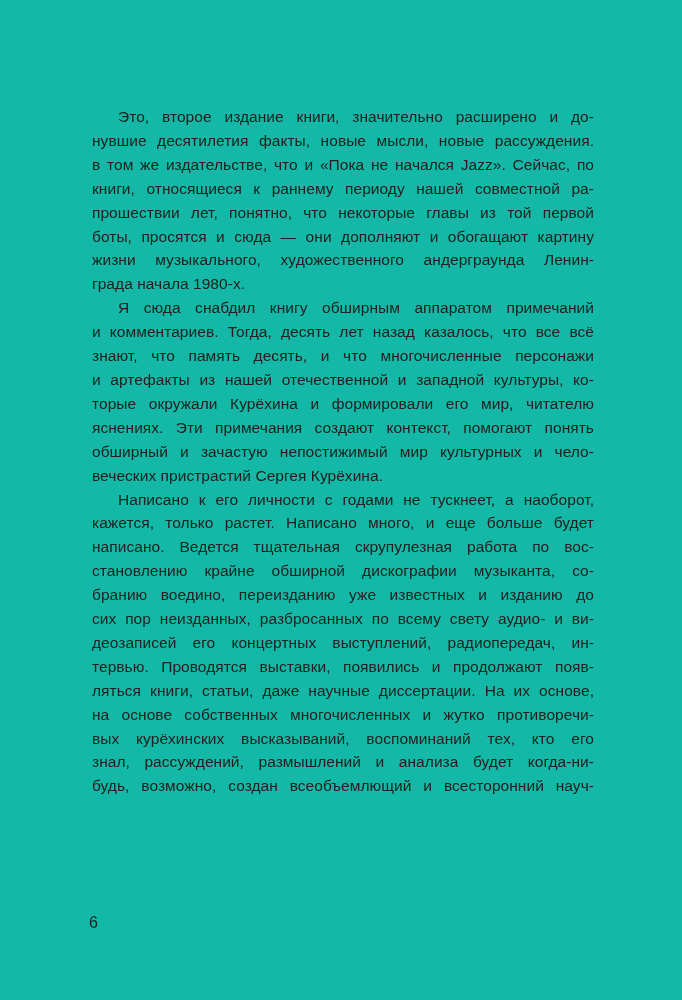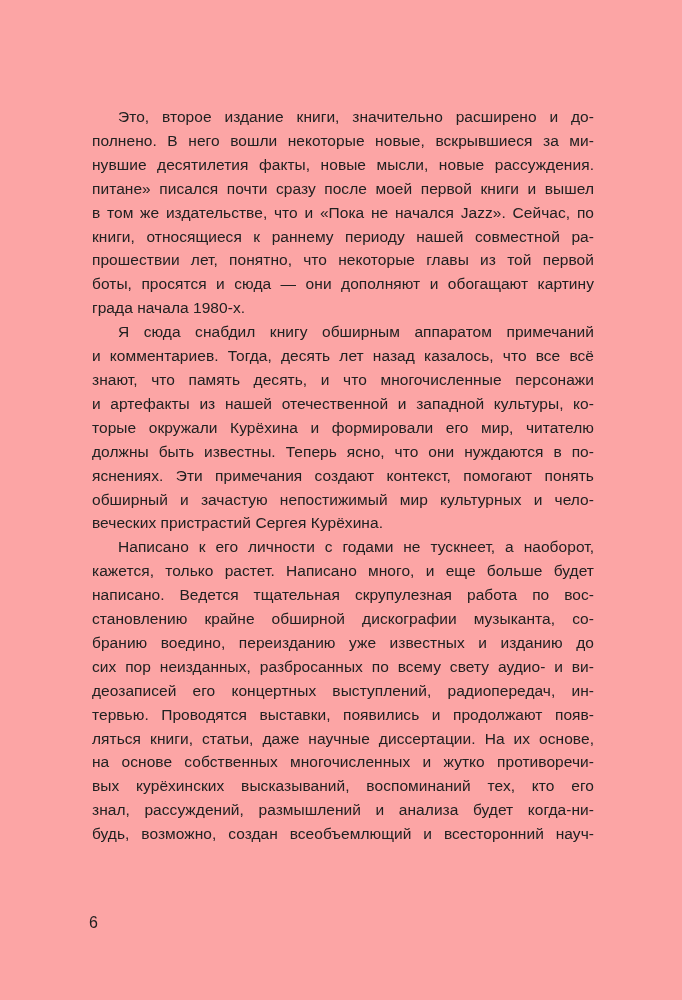--- a/index.html
+++ b/index.html
@@ -4,21 +4,21 @@
 <style>
   html, body {
     margin: 0;
     padding: 0;
     background: #ffffff;
   }
   .page {
     position: relative;
     width: 682px;
     height: 1000px;
-    background: #fca5a5;
+    background: #14b8a6;
     font-family: "Liberation Sans", sans-serif;
     color: #212121;
     overflow: hidden;
   }
   .text-block {
     position: absolute;
     left: 92px;
     top: 105px;
     width: 502px;
     font-size: 15.5px;
@@ -51,36 +51,34 @@
     color: #212121;
   }
 </style>
 </head>
 <body>
 
 <div class="page">
   <div class="text-block">
       <div class="paragraph">
         <div class="line first">Это, второе издание книги, значительно расширено и до-</div>
-        <div class="line">полнено. В него вошли некоторые новые, вскрывшиеся за ми-</div>
         <div class="line">нувшие десятилетия факты, новые мысли, новые рассуждения.</div>
-        <div class="line">питане» писался почти сразу после моей первой книги и вышел</div>
         <div class="line">в том же издательстве, что и «Пока не начался Jazz». Сейчас, по</div>
         <div class="line">книги, относящиеся к раннему периоду нашей совместной ра-</div>
         <div class="line">прошествии лет, понятно, что некоторые главы из той первой</div>
         <div class="line">боты, просятся и сюда — они дополняют и обогащают картину</div>
+        <div class="line">жизни музыкального, художественного андерграунда Ленин-</div>
         <div class="line no-stretch">града начала 1980-х.</div>
       </div>
       <div class="paragraph">
         <div class="line first">Я сюда снабдил книгу обширным аппаратом примечаний</div>
         <div class="line">и комментариев. Тогда, десять лет назад казалось, что все всё</div>
         <div class="line">знают, что память десять, и что многочисленные персонажи</div>
         <div class="line">и артефакты из нашей отечественной и западной культуры, ко-</div>
         <div class="line">торые окружали Курёхина и формировали его мир, читателю</div>
-        <div class="line">должны быть известны. Теперь ясно, что они нуждаются в по-</div>
         <div class="line">яснениях. Эти примечания создают контекст, помогают понять</div>
         <div class="line">обширный и зачастую непостижимый мир культурных и чело-</div>
         <div class="line no-stretch">веческих пристрастий Сергея Курёхина.</div>
       </div>
       <div class="paragraph">
         <div class="line first">Написано к его личности с годами не тускнеет, а наоборот,</div>
         <div class="line">кажется, только растет. Написано много, и еще больше будет</div>
         <div class="line">написано. Ведется тщательная скрупулезная работа по вос-</div>
         <div class="line">становлению крайне обширной дискографии музыканта, со-</div>
         <div class="line">бранию воедино, переизданию уже известных и изданию до</div>

